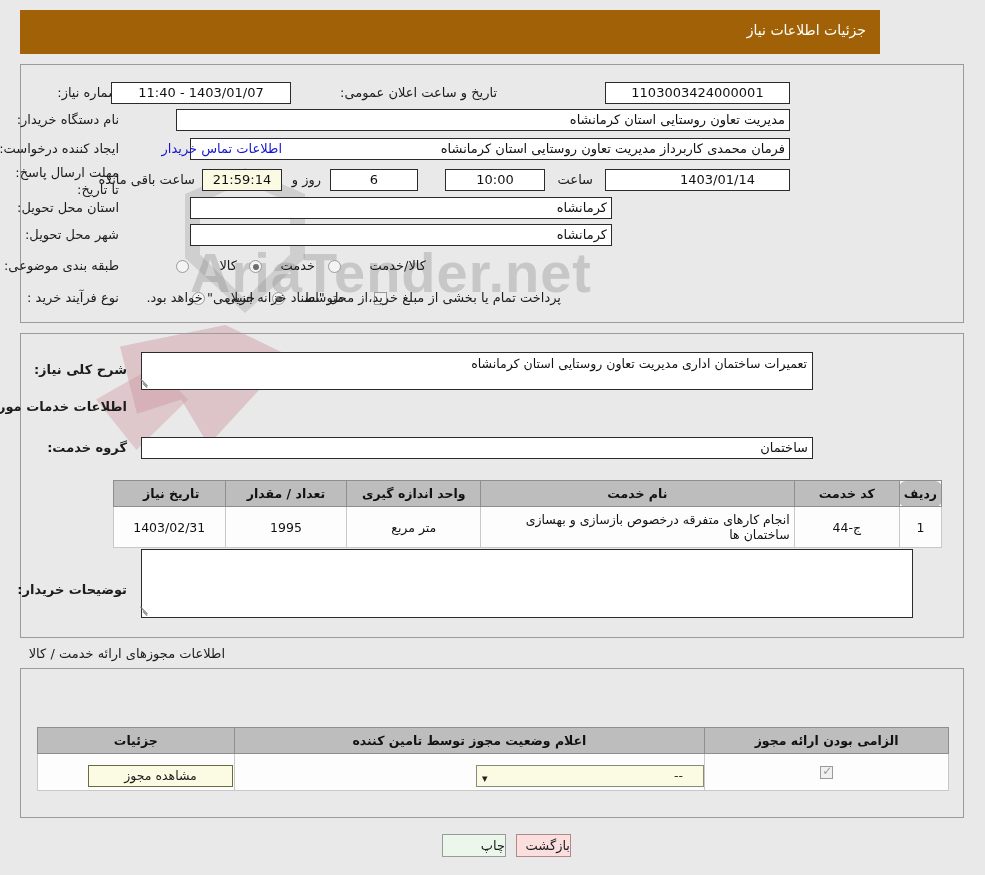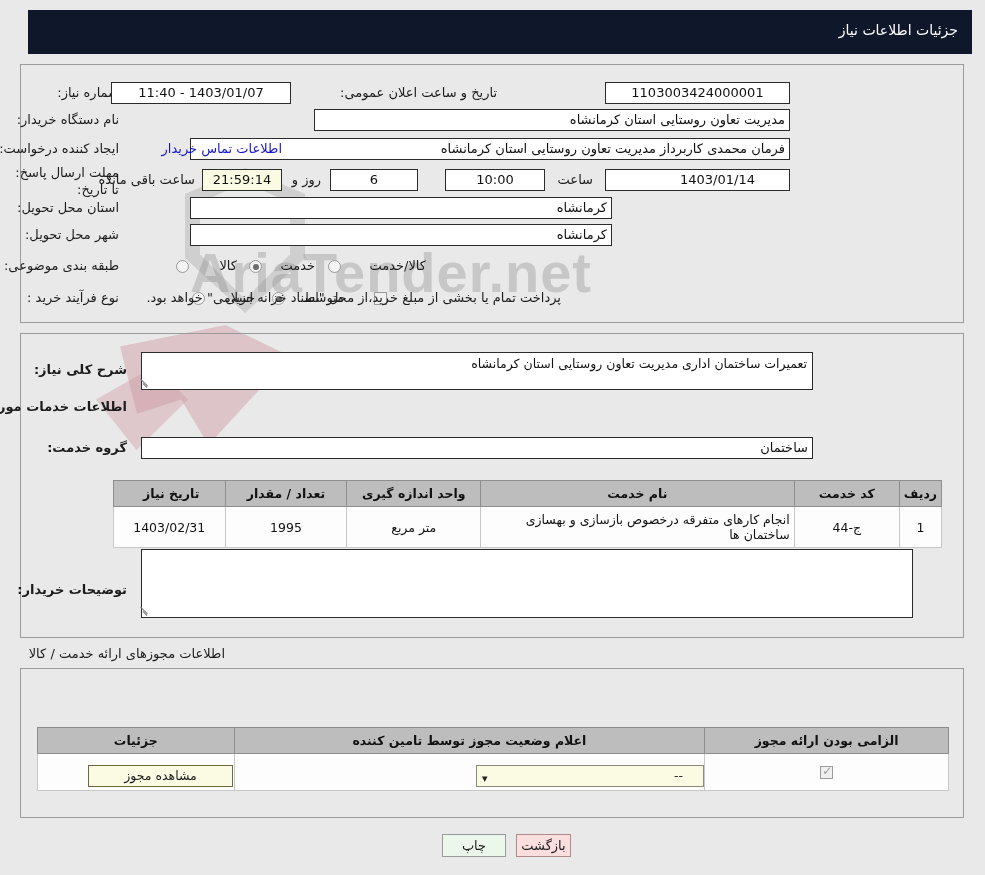--- a/index.html
+++ b/index.html
@@ -58,23 +58,23 @@
   .wm-swoosh2 {
     position: absolute;
     left: 96px; top: 246px;
     width: 92px; height: 84px;
     background: rgba(205,150,160,0.40);
     clip-path: polygon(0% 40%, 64% 0%, 100% 40%, 44% 100%);
   }
   
   .titlebar {
     position: absolute;
-    left: 28px; top: 10px;
-    width: 944px; height: 44px;
-    background: #0f172a;
+    left: 20px; top: 10px;
+    width: 860px; height: 44px;
+    background: #a16207;
     box-sizing: border-box;
     z-index: 3;
   }
   .titlebar span {
     position: absolute;
     right: 14px; top: 12px;
     color: #ffffff;
     font-size: 14px;
   }
   
@@ -248,21 +248,20 @@
     text-align: center;
     z-index: 3;
     cursor: pointer;
   }
   .btn-foot {
     position: absolute;
     box-sizing: border-box;
     height: 23px;
     line-height: 21px;
     font-size: 13px;
-    text-align: center;
     cursor: pointer;
     z-index: 3;
   }
   .btn-print  { border: 1px solid #9a9a9a; background: #eaf7ea; color: #1c1c1c; }
   .btn-back   { border: 1px solid #b08a8a; background: #fbdede; color: #1c1c1c; }
 </style>
 </head>
 <body>
 
 <div id="page">
@@ -280,21 +279,21 @@
   </div>
 
   <div class="panel panel-top"></div>
 
   <div class="lbl" style="right:866px; top:85px;">شماره نیاز:</div>
   <div class="fld fld-c" style="right:195px; top:82px; width:185px;">1103003424000001</div>
   <div class="lbl" style="right:488px; top:85px;">تاریخ و ساعت اعلان عمومی:</div>
   <div class="fld fld-c" style="right:694px; top:82px; width:180px;">1403/01/07 - 11:40</div>
 
   <div class="lbl" style="right:866px; top:112px;">نام دستگاه خریدار:</div>
-  <div class="fld fld-r" style="right:195px; top:109px; width:476px;">مدیریت تعاون روستایی استان کرمانشاه</div>
+  <div class="fld fld-r" style="right:195px; top:109px; width:614px;">مدیریت تعاون روستایی استان کرمانشاه</div>
 
   <div class="lbl" style="right:866px; top:141px;">ایجاد کننده درخواست:</div>
   <div class="fld fld-r" style="right:195px; top:138px; width:600px;">فرمان محمدی کاربرداز مدیریت تعاون روستایی استان کرمانشاه</div>
   <div class="lbl lbl-link" style="right:703px; top:141px;">اطلاعات تماس خریدار</div>
 
   <div class="lbl-two" style="right:866px; top:164px;">مهلت ارسال پاسخ: تا تاریخ:</div>
   <div class="fld fld-c" style="right:195px; top:169px; width:185px;padding-left:44px;">1403/01/14</div>
   <div class="lbl" style="right:392px; top:172px;">ساعت</div>
   <div class="fld fld-c" style="right:440px; top:169px; width:100px;">10:00</div>
   <div class="fld fld-c" style="right:567px; top:169px; width:88px;">6</div>
@@ -331,21 +330,21 @@
   <div class="grip" style="right:836px; top:378px;"></div>
 
   <div class="lbl lbl-bold" style="right:858px; top:399px;">اطلاعات خدمات مورد نیاز</div>
 
   <div class="lbl lbl-bold" style="right:858px; top:440px;">گروه خدمت:</div>
   <div class="fld fld-r" style="right:172px; top:437px; width:672px;">ساختمان</div>
 
   <table class="grid" style="right:43px; top:480px; width:829px;">
     <thead>
       <tr>
-        <th style="width:33px;">ردیف</th>
+        <th style="width:33px;border-radius:7px;">ردیف</th>
         <th style="width:103px;">کد خدمت</th>
         <th style="width:334px;">نام خدمت</th>
         <th style="width:135px;">واحد اندازه گیری</th>
         <th style="width:122px;">تعداد / مقدار</th>
         <th style="width:102px;padding-left:8px;">تاریخ نیاز</th>
       </tr>
     </thead>
     <tbody>
       <tr>
         <td>1</td>

